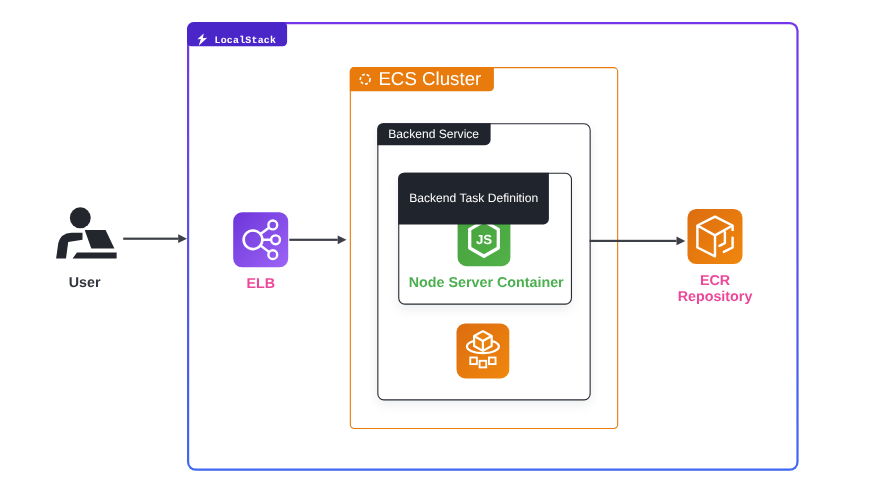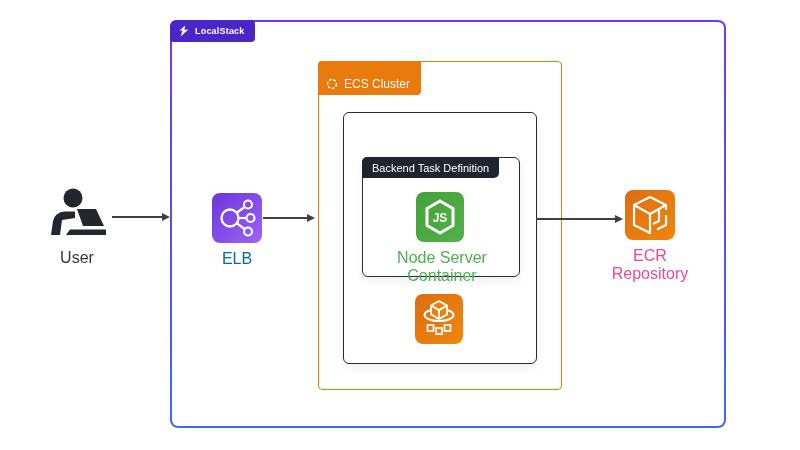--- a/index.html
+++ b/index.html
@@ -4,49 +4,49 @@
 <style>
   html,body{margin:0;padding:0;background:#fff;}
   .canvas{
     position:relative;width:800px;height:450px;background:#ffffff;overflow:hidden;
     font-family:"Liberation Sans",sans-serif;
   }
   
   .ls-box{position:absolute;left:170px;top:20px;width:556px;height:408px;
     background:linear-gradient(180deg,#7436E8 0%,#3E68F2 100%);border-radius:8px;}
   .ls-box-inner{position:absolute;left:2px;top:2px;right:2px;bottom:2px;background:#fff;border-radius:6px;}
-  .ls-badge{position:absolute;left:170px;top:20px;height:22px;display:flex;align-items:center;
+  .ls-badge{position:absolute;left:170px;top:20px;height:22px;display:flex;align-items:flex-end;
     gap:5px;padding:0 10px 0 8px;background:#4A26C9;color:#fff;font-size:9px;font-weight:bold;
-    letter-spacing:.2px;border-radius:6px 4px 4px 4px;z-index:6;}
+    letter-spacing:.2px;border-radius:6px 4px 4px 4px;z-index:6;font-family:Liberation Mono, monospace;}
   
   .ecs-box{position:absolute;left:318px;top:61px;width:242px;height:327px;
     border:1.5px solid #E87B0C;border-radius:4px;background:transparent;z-index:2;}
   .ecs-badge{position:absolute;left:318px;top:61px;height:22px;display:flex;align-items:center;
-    gap:6px;padding:12px 11px 0 8px;background:#E87B0C;color:#fff;font-size:12px;
+    gap:6px;padding:0 11px 0 8px;background:#E87B0C;color:#fff;font-size:17px;
     border-radius:4px 0 4px 0;z-index:6;}
   
   .bs-box{position:absolute;left:343px;top:112px;width:192px;height:250px;background:#fff;
     border:1.5px solid #272B33;border-radius:6px;box-shadow:0 4px 10px rgba(15,23,42,.07);z-index:3;}
   .bs-badge{position:absolute;left:343px;top:112px;height:20px;display:flex;align-items:center;
     padding:0 10px;background:#20242C;color:#fff;font-size:11px;border-radius:5px 0 5px 0;z-index:6;}
   .btd-box{position:absolute;left:362px;top:157px;width:156px;height:118px;background:#fff;
     border:1.5px solid #272B33;border-radius:6px;box-shadow:0 4px 10px rgba(15,23,42,.07);z-index:4;}
   .btd-badge{position:absolute;left:362px;top:157px;height:21px;display:flex;align-items:center;
-    padding:0 10px;background:#20242C;color:#fff;font-size:11px;border-radius:5px 0 5px 0;z-index:6;}
+    padding:13px 10px;background:#20242C;color:#fff;font-size:11px;border-radius:5px 0 5px 0;z-index:6;}
   
   .icon-tile{position:absolute;border-radius:8px;display:flex;justify-content:center;z-index:5;}
   .node-icon{left:416px;top:192px;width:48px;height:50px;background:linear-gradient(135deg,#45A13C,#52B148);}
   .ecs-icon{left:415px;top:294px;width:48px;height:50px;background:linear-gradient(135deg,#DC6D10,#F0870D);}
   .elb-icon{left:212px;top:193px;width:50px;height:50px;background:linear-gradient(135deg,#6D35D9,#9C64F6);}
   .ecr-icon{left:625px;top:190px;width:50px;height:50px;background:linear-gradient(135deg,#DC6D10,#F0870D);}
   .user-icon{position:absolute;left:46px;top:188px;width:62px;height:50px;z-index:5;}
   
-  .lbl{position:absolute;font-size:16px;text-align:center;z-index:5;}
+  .lbl{position:absolute;font-size:13px;text-align:center;z-index:5;font-weight:bold;}
   .node-lbl{left:362px;top:249px;width:160px;color:#4CAF50;}
-  .elb-lbl{left:212px;top:250px;width:50px;color:#0369a1;}
+  .elb-lbl{left:212px;top:250px;width:50px;color:#ec4899;}
   .ecr-lbl{left:605px;top:247px;width:90px;color:#ec4899;}
   .user-lbl{left:47px;top:249px;width:60px;color:#30343B;}
   
   .arrow{position:absolute;height:2px;background:#3C4046;z-index:7;}
   .arrow .head{position:absolute;right:-8px;top:-3.5px;width:0;height:0;
     border-left:8px solid #3C4046;border-top:4.5px solid transparent;border-bottom:4.5px solid transparent;}
   .arrow-user{left:112px;top:216px;width:50px;}
   .arrow-elb{left:263px;top:217px;width:44px;}
   .arrow-ecr{left:536px;top:218px;width:79px;}
 </style>
@@ -67,20 +67,23 @@
 
   <div class="ecs-box"></div>
   <div class="ecs-badge">
     <svg width="12" height="12" viewBox="0 0 12 12">
       <circle cx="6" cy="6" r="4.4" fill="none" stroke="#ffffff" stroke-width="1.5" stroke-dasharray="2.6 1.7"></circle>
     </svg>
     <span>ECS Cluster</span>
   </div>
 
   <div class="bs-box"></div>
+  <div class="bs-badge">
+    <span>Backend Service</span>
+  </div>
 
   <div class="btd-box"></div>
   <div class="btd-badge">
     <span>Backend Task Definition</span>
   </div>
 
   <div class="icon-tile node-icon">
     <svg width="48" height="50" viewBox="0 0 48 50">
       <polygon points="24,9 37,16.5 37,33.5 24,41 11,33.5 11,16.5" fill="none" stroke="#ffffff" stroke-width="3" stroke-linejoin="round"></polygon>
       <text x="24" y="29.5" text-anchor="middle" font-size="12" font-weight="bold" fill="#ffffff" font-family="Liberation Sans, sans-serif">JS</text>

